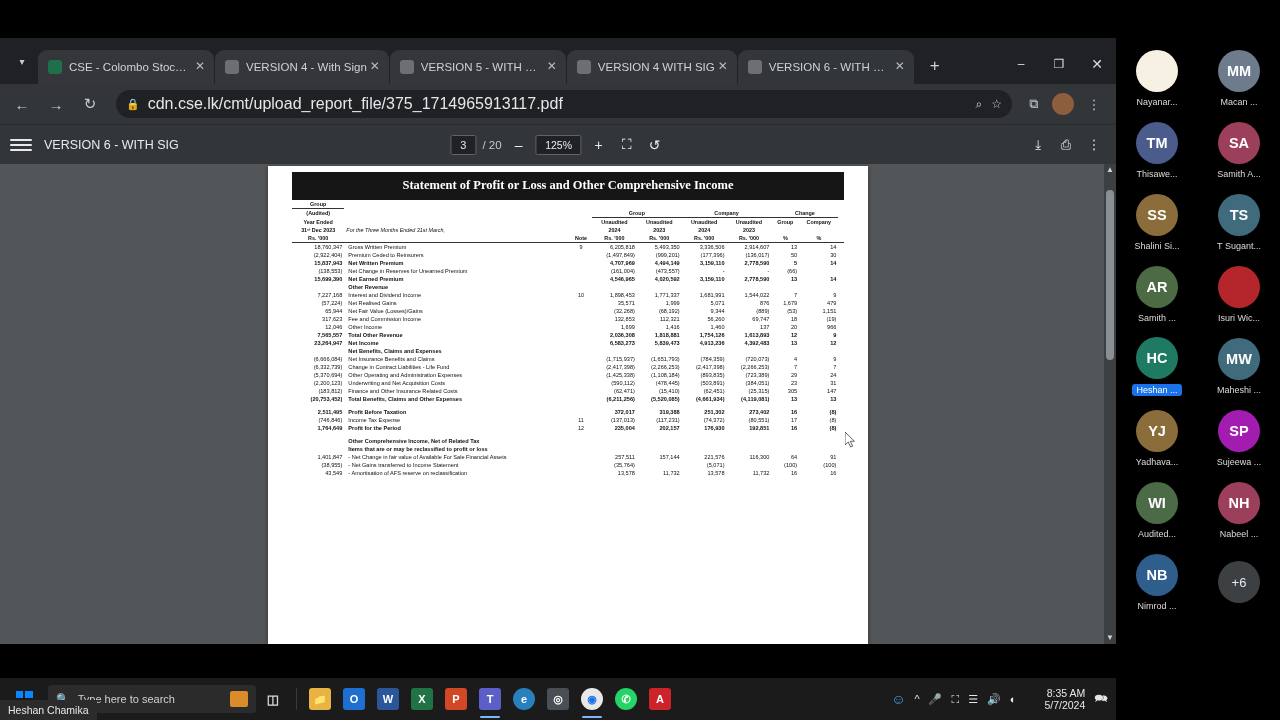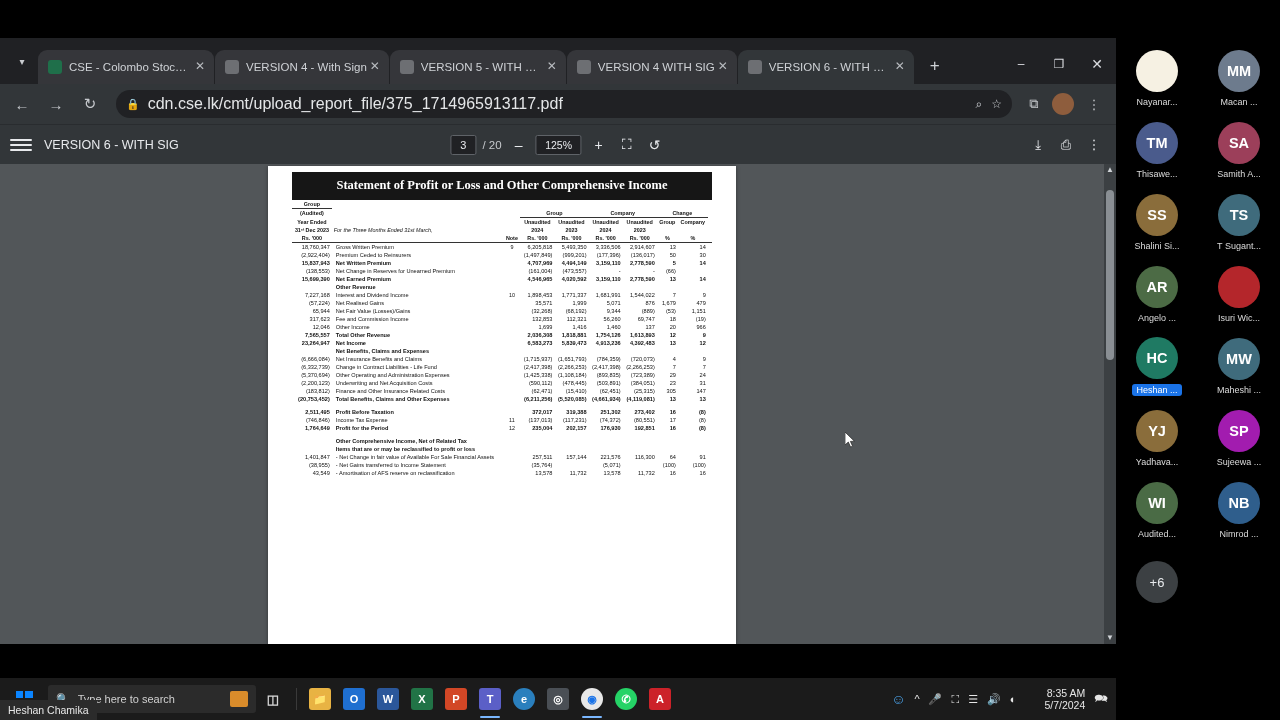--- a/index.html
+++ b/index.html
@@ -44,21 +44,21 @@
   .pdf-title { font-size:12.5px; color:#e8eaed; }
   .pdf-center { position:absolute; left:50%; transform:translateX(-50%); display:flex; align-items:center; gap:6px; }
   .pagebox { width:26px; height:20px; background:#202124; border:1px solid #5f6368; border-radius:2px; color:#e8eaed; font-size:11px; text-align:center; line-height:18px; }
   .pagetotal { color:#c6c9cd; font-size:11.5px; }
   .zbtn { width:22px; height:22px; display:flex; align-items:center; justify-content:center; color:#e8eaed; font-size:14px; }
   .zoombox { width:46px; height:20px; background:#202124; border:1px solid #5f6368; border-radius:2px; color:#e8eaed; font-size:10.5px; text-align:center; line-height:18px; }
   .pdf-right { margin-left:auto; display:flex; align-items:center; gap:4px; }
   .pdf-right div { width:24px; height:24px; display:flex; align-items:center; justify-content:center; color:#e8eaed; font-size:13px; }
 
   .pdfstage { position:relative; height:480px; background:#525659; overflow:hidden; }
-  .page { position:absolute; left:268px; top:2px; width:468px; background:#fff; height:478px; box-shadow:0 1px 4px rgba(0,0,0,.4); }
+  .page { position:absolute; left:268px; top:2px; width:600px; background:#fff; height:478px; box-shadow:0 1px 4px rgba(0,0,0,.4); }
   .scrollbar { position:absolute; right:0; top:0; width:12px; height:100%; background:#3c4043; }
   .scrollbar .thumb { position:absolute; left:2px; top:26px; width:8px; height:170px; background:#8a8f94; border-radius:4px; }
   .scrollbar .arrow { position:absolute; left:0; width:12px; height:12px; color:#cfd2d6; font-size:8px; text-align:center; line-height:12px; }
   .cursor { position:absolute; left:845px; top:268px; width:10px; height:16px; }
 
   
   .docbanner { margin:6px 24px 0 24px; background:#161616; color:#fff; text-align:center; font-weight:bold;
                font-size:12.5px; padding:6px 0 7px; font-family:"Liberation Serif", serif; }
   table.fin { border-collapse:collapse; width:100%; font-size:5.4px; font-family:"Liberation Sans", sans-serif; color:#111; }
   table.fin td { padding:1px 2px; vertical-align:bottom; white-space:nowrap; }
@@ -612,21 +612,21 @@
         <div class="pcell">
           <div class="pavatar" style="background:#8a6d3b;">SS</div>
           <div class="pname">Shalini Si...</div>
         </div>
         <div class="pcell">
           <div class="pavatar" style="background:#3f6b7c;">TS</div>
           <div class="pname">T Sugant...</div>
         </div>
         <div class="pcell">
           <div class="pavatar" style="background:#4c6b45;">AR</div>
-          <div class="pname">Angelo ...</div>
+          <div class="pname">Samith ...</div>
         </div>
         <div class="pcell">
           <div class="pavatar" style="background:#b4262b;"></div>
           <div class="pname">Isuri Wic...</div>
         </div>
         <div class="pcell">
           <div class="pavatar" style="background:#1f7a63;">HC</div>
           <div class="pname speaking">Heshan ...</div>
         </div>
         <div class="pcell">
@@ -637,20 +637,24 @@
           <div class="pavatar" style="background:#8a6d3b;">YJ</div>
           <div class="pname">Yadhava...</div>
         </div>
         <div class="pcell">
           <div class="pavatar" style="background:#a21caf;">SP</div>
           <div class="pname">Sujeewa ...</div>
         </div>
         <div class="pcell">
           <div class="pavatar" style="background:#4a6b45;">WI</div>
           <div class="pname">Audited...</div>
+        </div>
+        <div class="pcell">
+          <div class="pavatar" style="background:#9c3f5a;">NH</div>
+          <div class="pname">Nabeel ...</div>
         </div>
         <div class="pcell">
           <div class="pavatar" style="background:#2f5e8c;">NB</div>
           <div class="pname">Nimrod ...</div>
         </div>
         <div class="pcell">
           <div class="pavatar plus" style="background:#3c4043;">+6</div>
         </div>
       </div>
   </div>

